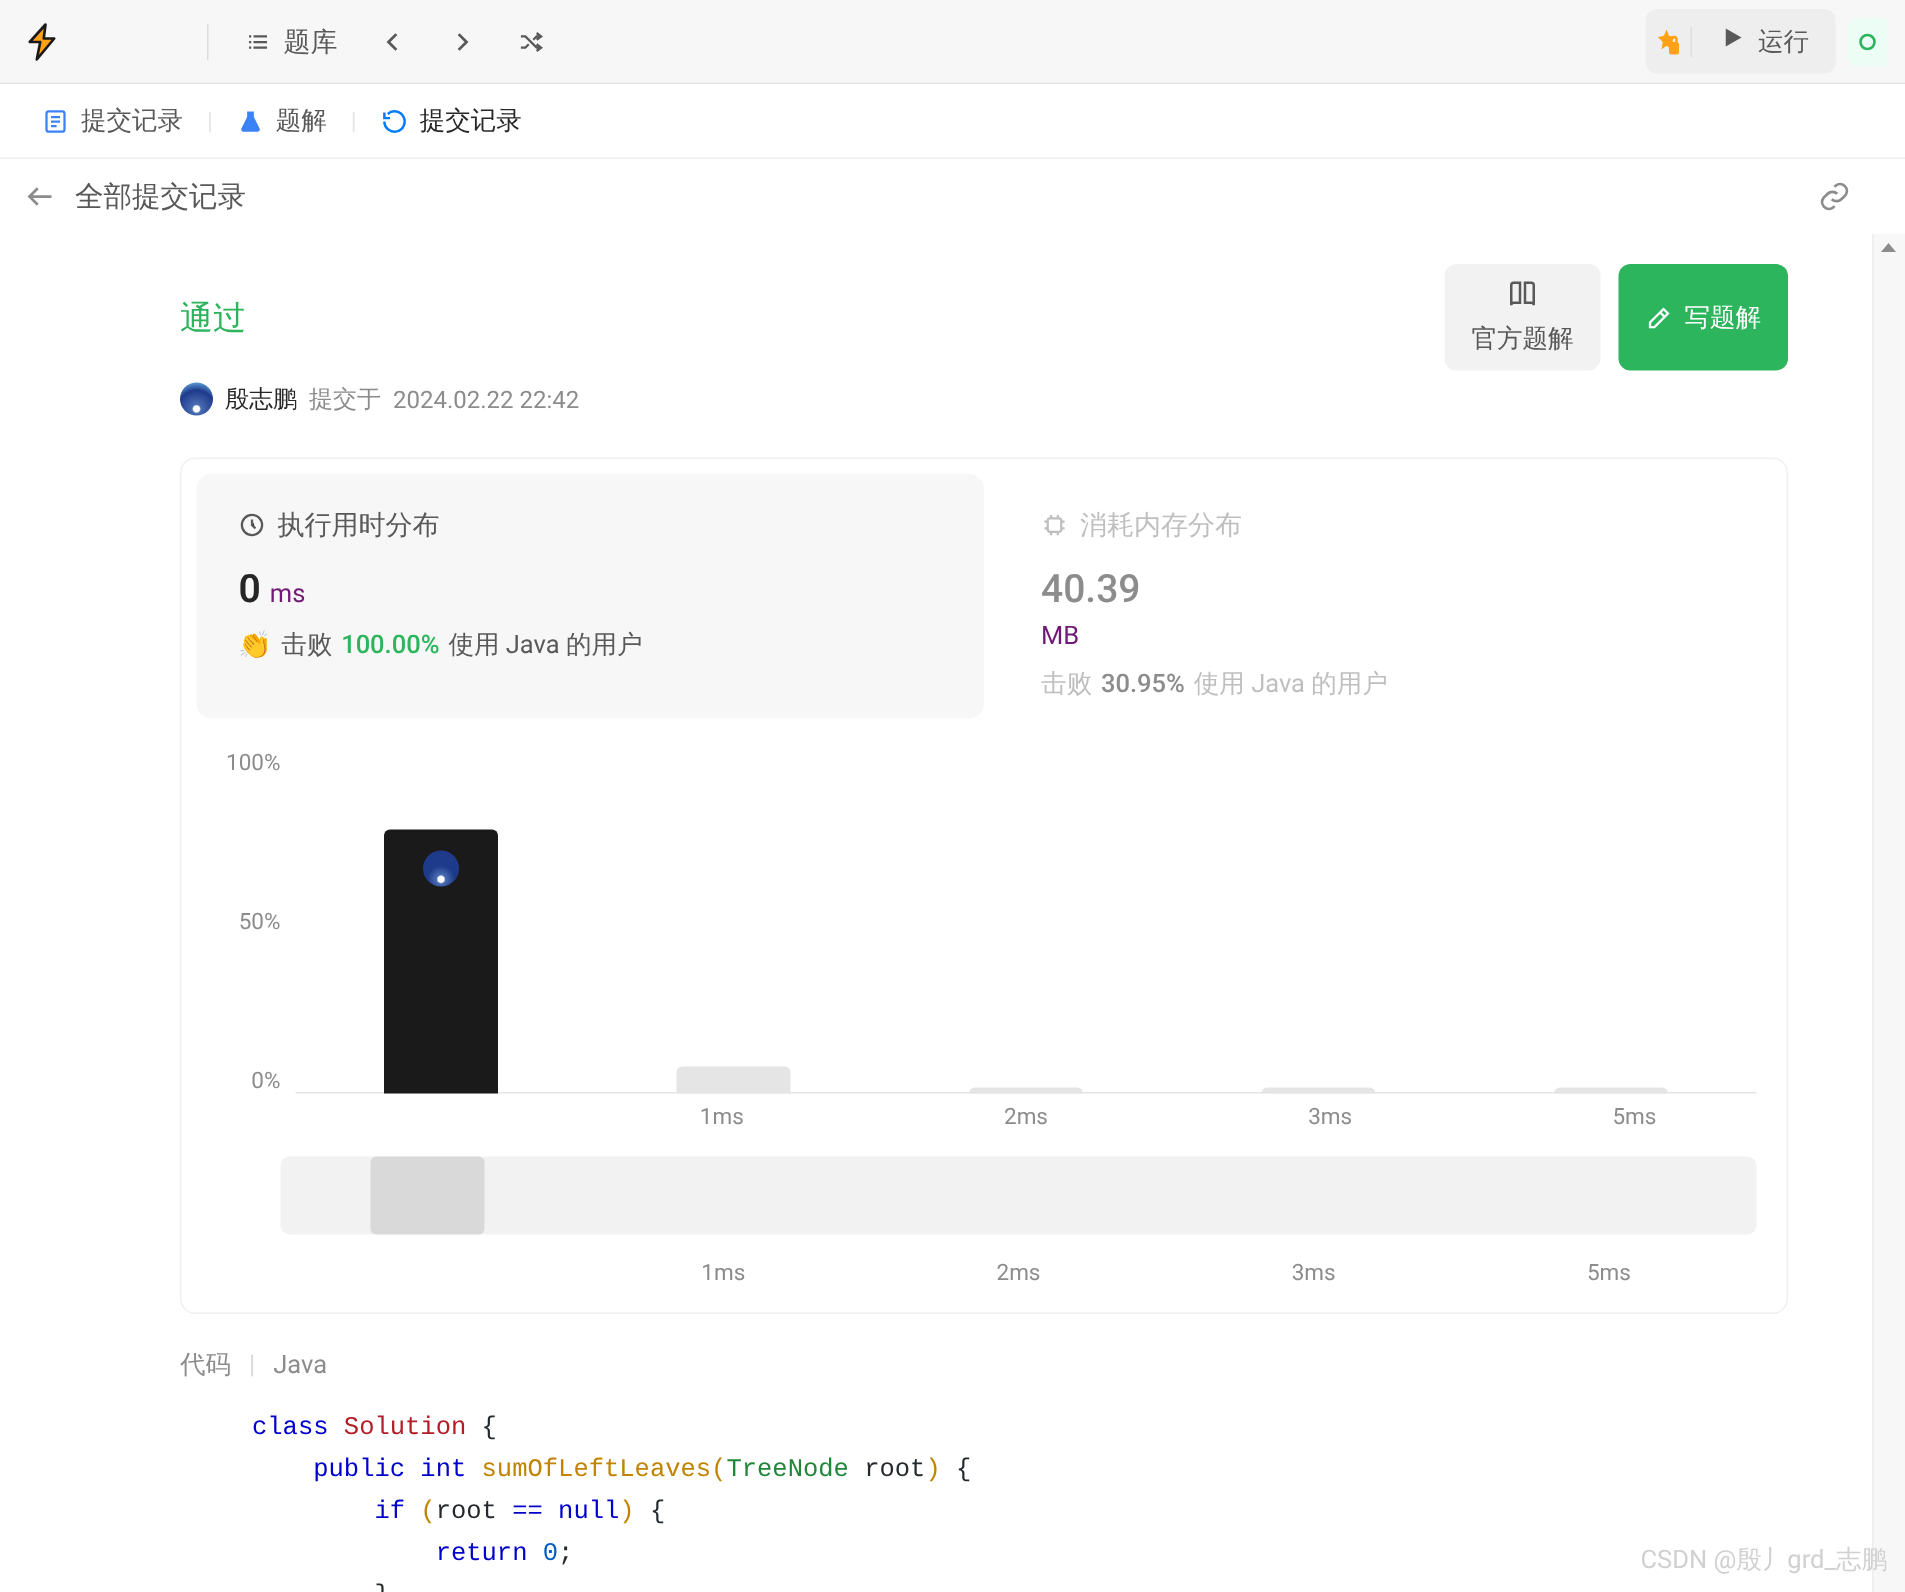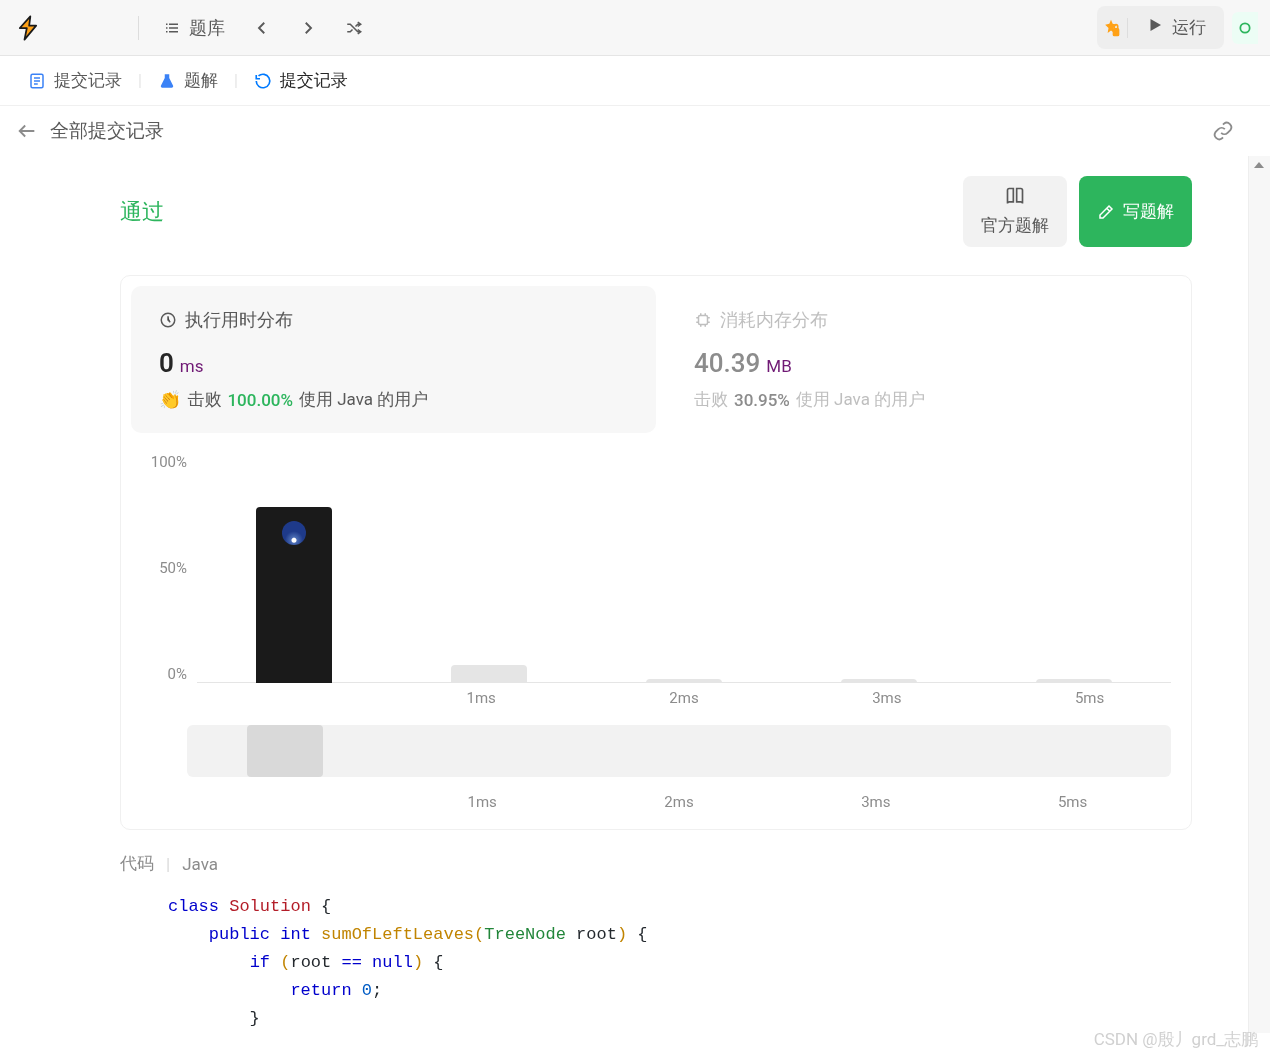--- a/index.html
+++ b/index.html
@@ -53,21 +53,21 @@
     
     .stats-card { margin-top: 28px; border:1px solid #f0f0f0; border-radius:10px; padding:0; background:#fff;}
     .stats-top { display:flex; }
     .stat-pane { flex:1; padding: 22px 28px; }
     .stat-pane.active { background:#f7f7f7; border-radius:10px; margin:10px;}
     .stat-pane.inactive { color:#bfbfbf; padding-top:32px;}
     .stat-title { display:flex; align-items:center; gap:8px; font-size:18px; color:#595959;}
     .stat-pane.inactive .stat-title { color:#bfbfbf;}
     .stat-value { font-size:26px; font-weight:600; margin-top:16px; display:flex; align-items:baseline; gap:6px;}
     .stat-unit { font-size:17px; font-weight:400; color:#701a75;}
-    .stat-pane.inactive .stat-value { color:#8c8c8c; font-weight:500;}
+    .stat-pane.inactive .stat-value { color:#8c8c8c; font-weight:500;flex-direction:column;}
     .beat-row { margin-top:10px; font-size:17px; color:#595959; display:flex; align-items:center; gap:6px; flex-wrap:wrap;}
     .stat-pane.inactive .beat-row { color:#bfbfbf;}
     .clap { color:#2db55d; font-size:18px;}
     .beat-pct { color:#2db55d; font-weight:500;}
     .stat-pane.inactive .beat-pct { color:#8c8c8c; font-weight:500;}
     
     
     .chart { padding: 10px 20px 0 20px; display:flex;}
     .y-axis { width:56px; display:flex; flex-direction:column; justify-content:space-between; align-items:flex-end; padding-right:10px; height:230px; color:#8c8c8c; font-size:15px;}
     .plot { flex:1; height:230px; display:flex; align-items:flex-end; position:relative;}
@@ -230,20 +230,26 @@
         <span>
               <svg viewBox="0 0 24 24" width="18" height="18">
                 <path fill="none" stroke="#fff" stroke-width="2" d="M4 20h4L20 8l-4-4L4 16zM13 7l4 4"></path>
               </svg>
             </span>
         <span>写题解</span>
       </button>
     </div>
   </div>
 
+  <div class="author-row">
+    <span class="avatar"></span>
+    <span class="author-name">殷志鹏</span>
+    <span class="submit-time">提交于</span>
+    <span class="submit-time">2024.02.22 22:42</span>
+  </div>
 
   <div class="stats-card">
     <div class="stats-top">
       <div class="stat-pane active">
         <div class="stat-title">
           <span>
                 <svg viewBox="0 0 24 24" width="18" height="18">
                   <circle cx="12" cy="12" r="9" fill="none" stroke="#595959" stroke-width="2"></circle>
                   <path stroke="#595959" stroke-width="2" d="M12 7v5l3 3"></path>
                 </svg>

